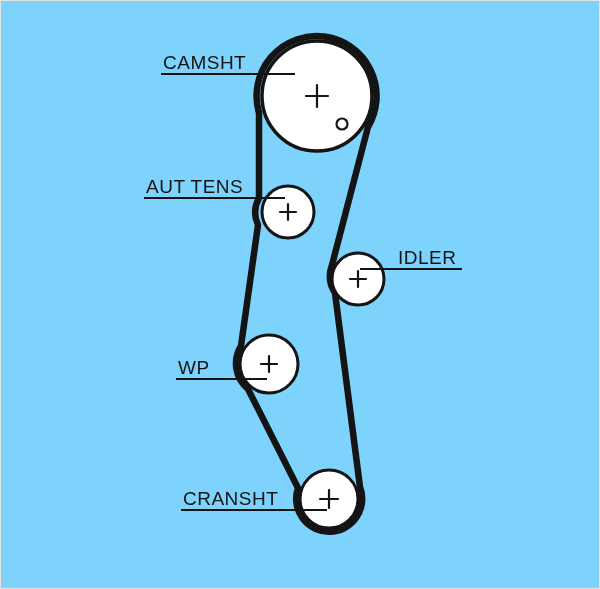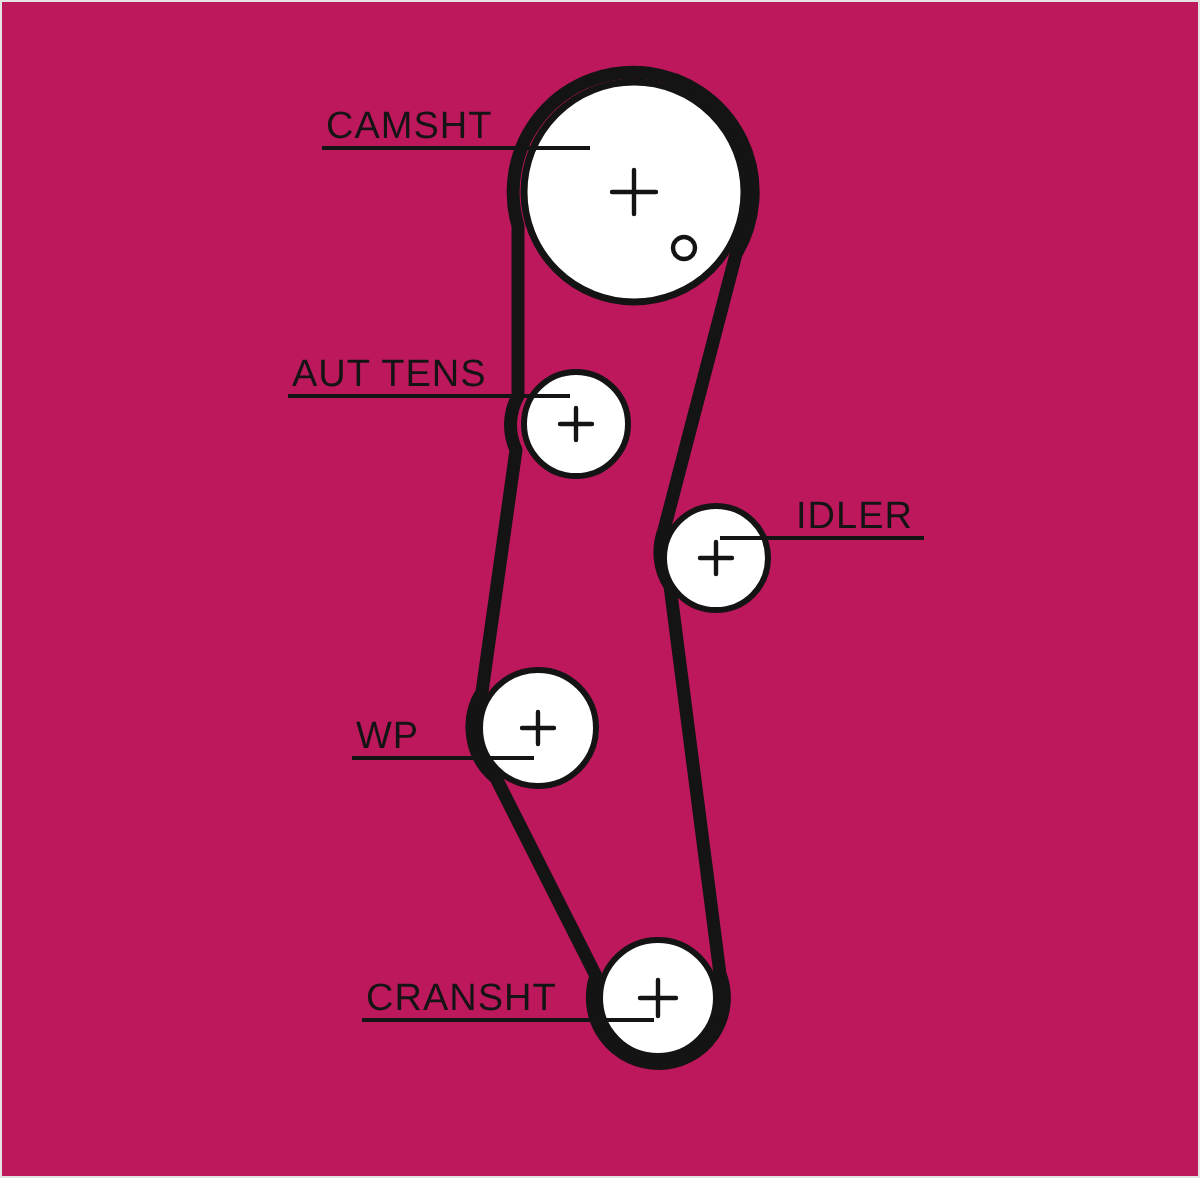--- a/index.html
+++ b/index.html
@@ -3,21 +3,21 @@
 <meta charset="utf-8">
 <style>
   html, body {
     margin: 0;
     padding: 0;
     background: #ffffff;
   }
   .canvas {
     width: 600px;
     height: 589px;
-    background: #be185d;
+    background: #7dd3fc;
     border: 1px solid #e4e4e4;
     box-sizing: border-box;
     overflow: hidden;
     font-family: "Liberation Sans", sans-serif;
   }
   svg { display: block; }
   .belt {
     fill: none;
     stroke: #141414;
     stroke-width: 6.5;

